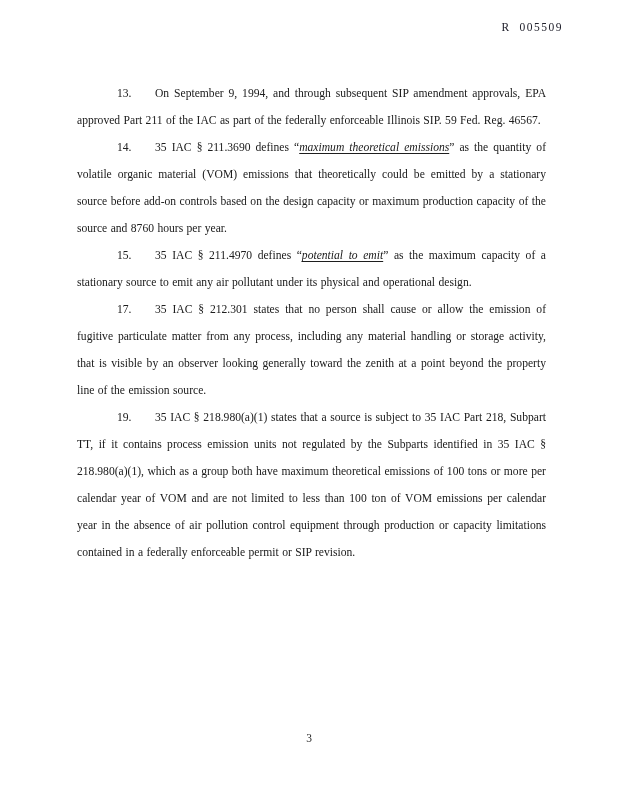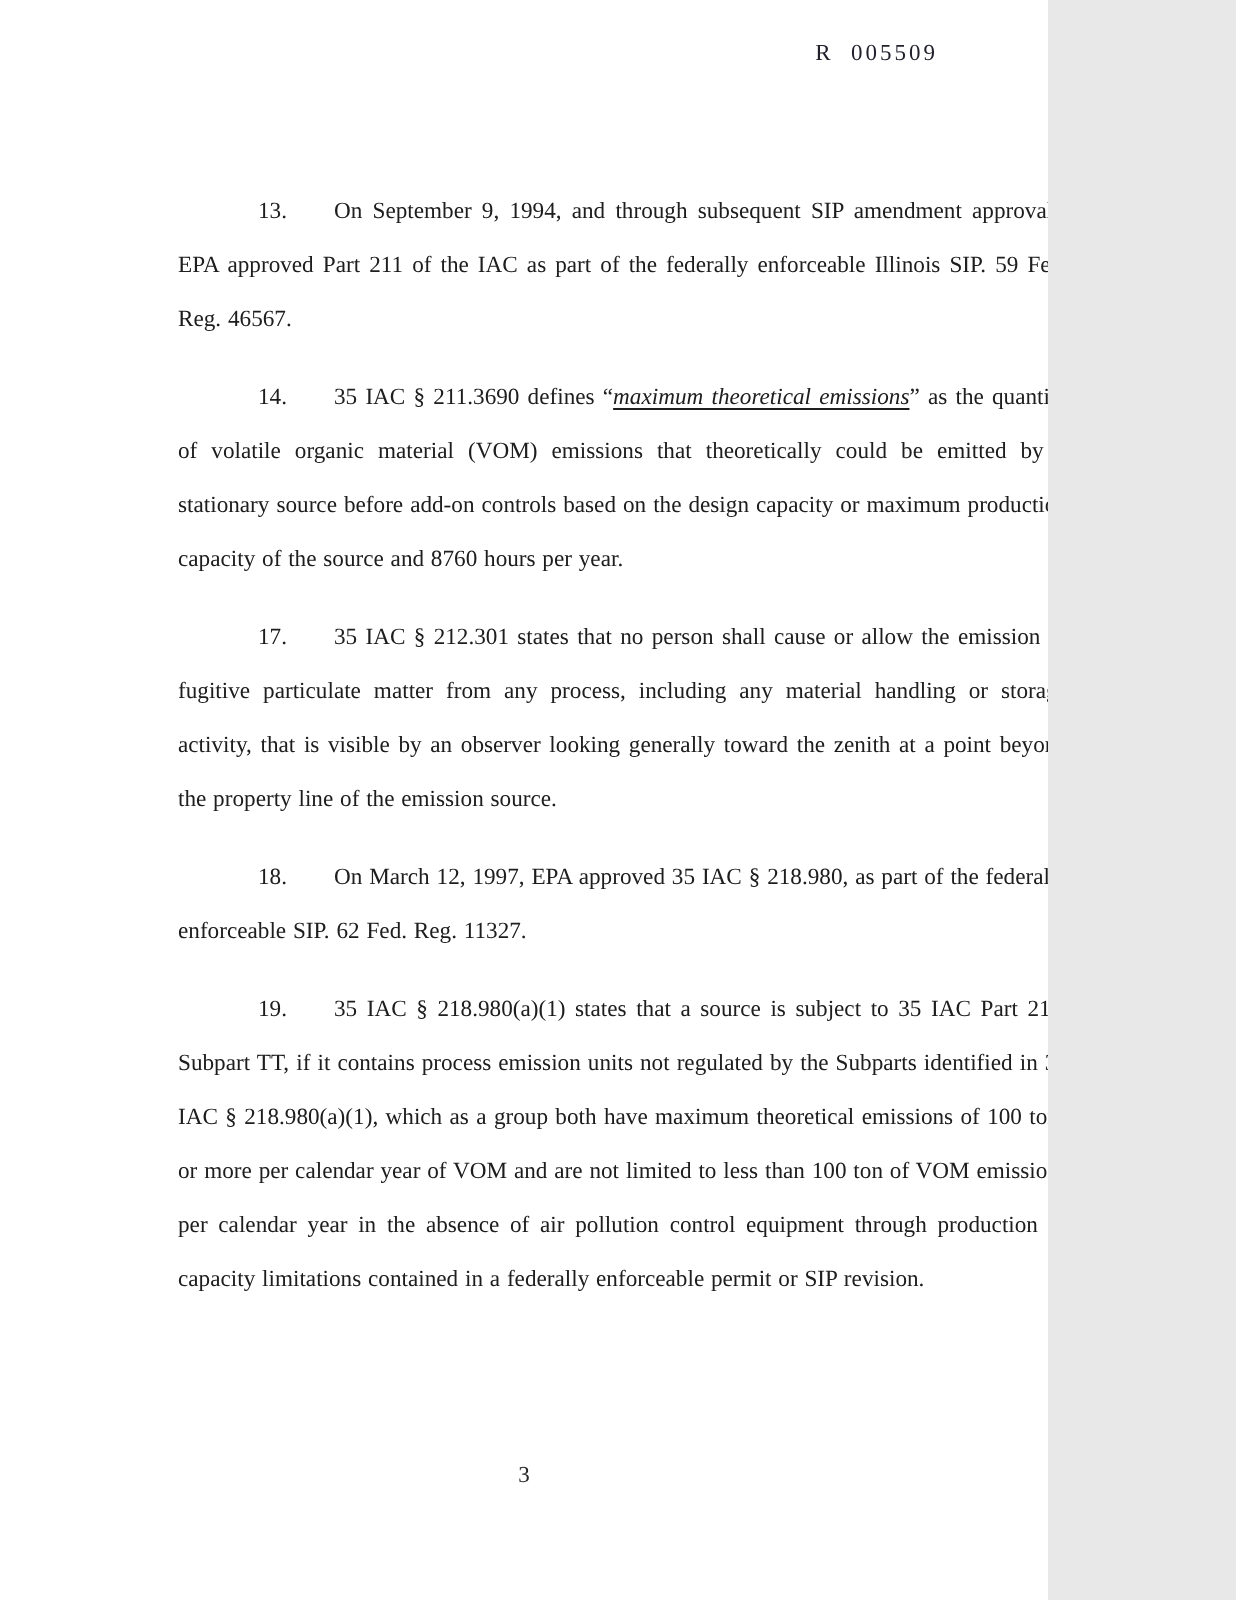--- a/index.html
+++ b/index.html
@@ -1,18 +1,18 @@
 <!DOCTYPE html>
 <html><head>
 <meta charset="utf-8">
 <style>
   html, body { margin: 0; padding: 0; background: #e8e8e8; }
   .page {
     position: relative;
-    width: 524px;
+    width: 618px;
     height: 800px;
     background: #ffffff;
     font-family: "Liberation Serif", "DejaVu Serif", serif;
     color: #202020;
     overflow: hidden;
     box-sizing: border-box;
   }
   .scanwrap {
     position: absolute;
     inset: 0;
@@ -27,21 +27,21 @@
     color: #23232e;
     white-space: pre;
   }
   .content {
     position: absolute;
     left: 77px;
     top: 80px;
     width: 469px;
   }
   .para {
-    margin: 12px;
+    margin: 0;
     font-size: 11.6px;
     line-height: 27px;
     text-align: justify;
     text-indent: 40px;
     word-spacing: 0.5px;
   }
   .pnum {
     display: inline-block;
     width: 38px;
     text-indent: 0;
@@ -61,21 +61,21 @@
 <body>
 
 <div class="page">
   <div class="scanwrap">
 
     <div class="stamp">R  005509</div>
 
     <div class="content">
         <div class="para"><span class="pnum">13.</span><span>On September 9, 1994, and through subsequent SIP amendment approvals, EPA approved Part 211 of the IAC as part of the federally enforceable Illinois SIP. 59 Fed. Reg. 46567.</span></div>
         <div class="para"><span class="pnum">14.</span><span>35 IAC § 211.3690 defines “</span><span class="u">maximum theoretical emissions</span><span>” as the quantity of volatile organic material (VOM) emissions that theoretically could be emitted by a stationary source before add-on controls based on the design capacity or maximum production capacity of the source and 8760 hours per year.</span></div>
+        <div class="para"><span class="pnum">15.</span><span>35 IAC § 211.4970 defines “</span><span class="u">potential to emit</span><span>” as the maximum capacity of a stationary source to emit any air pollutant under its physical and operational design.</span></div>
         <div class="para"><span class="pnum">17.</span><span>35 IAC § 212.301 states that no person shall cause or allow the emission of fugitive particulate matter from any process, including any material handling or storage activity, that is visible by an observer looking generally toward the zenith at a point beyond the property line of the emission source.</span></div>
-        <div class="para"><span class="pnum">18.</span><span>On March 12, 1997, EPA approved 35 IAC § 218.980, as part of the federally enforceable SIP. 62 Fed. Reg. 11327.</span></div>
         <div class="para"><span class="pnum">19.</span><span>35 IAC § 218.980(a)(1) states that a source is subject to 35 IAC Part 218, Subpart TT, if it contains process emission units not regulated by the Subparts identified in 35 IAC § 218.980(a)(1), which as a group both have maximum theoretical emissions of 100 tons or more per calendar year of VOM and are not limited to less than 100 ton of VOM emissions per calendar year in the absence of air pollution control equipment through production or capacity limitations contained in a federally enforceable permit or SIP revision.</span></div>
       </div>
 
     <div class="footer">3</div>
 
   </div>
 </div>
 
 </body></html>

